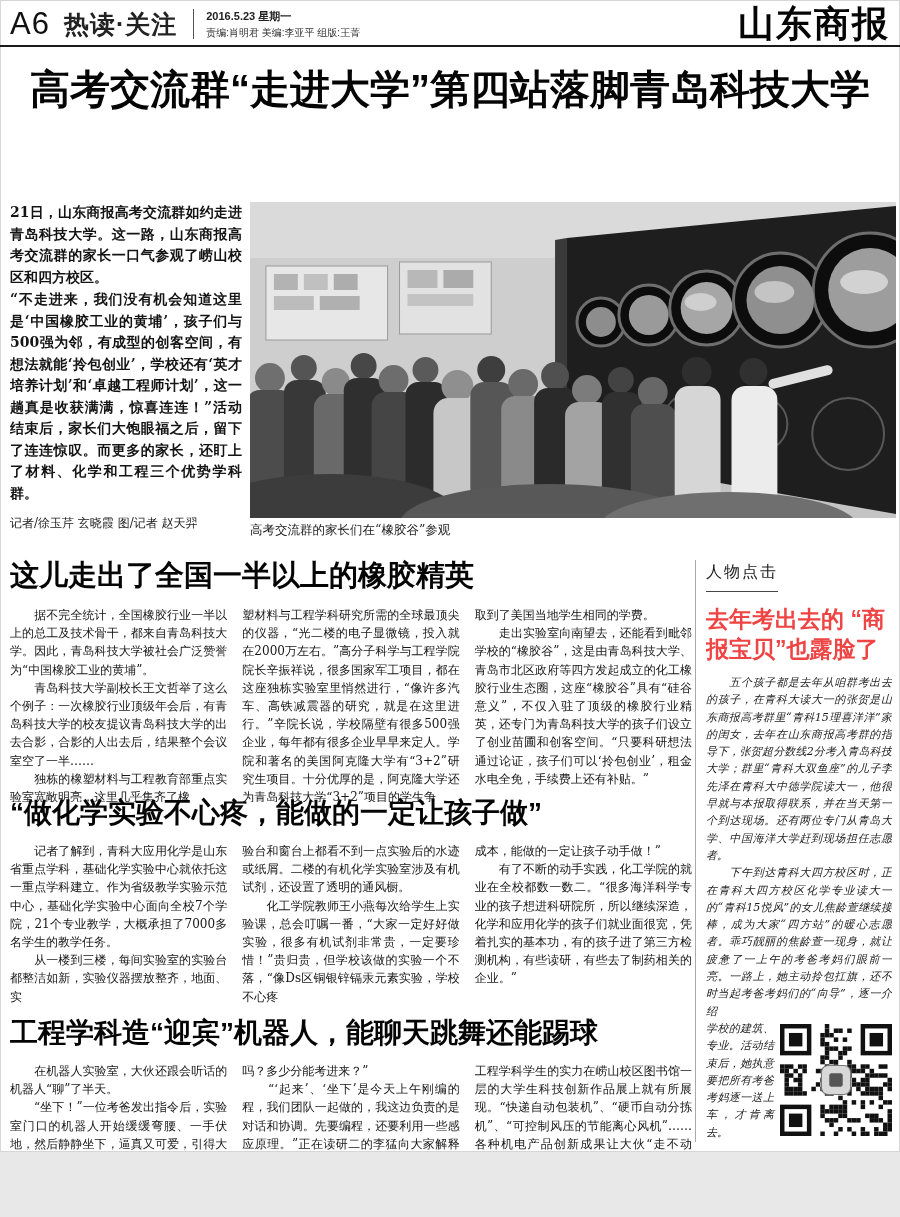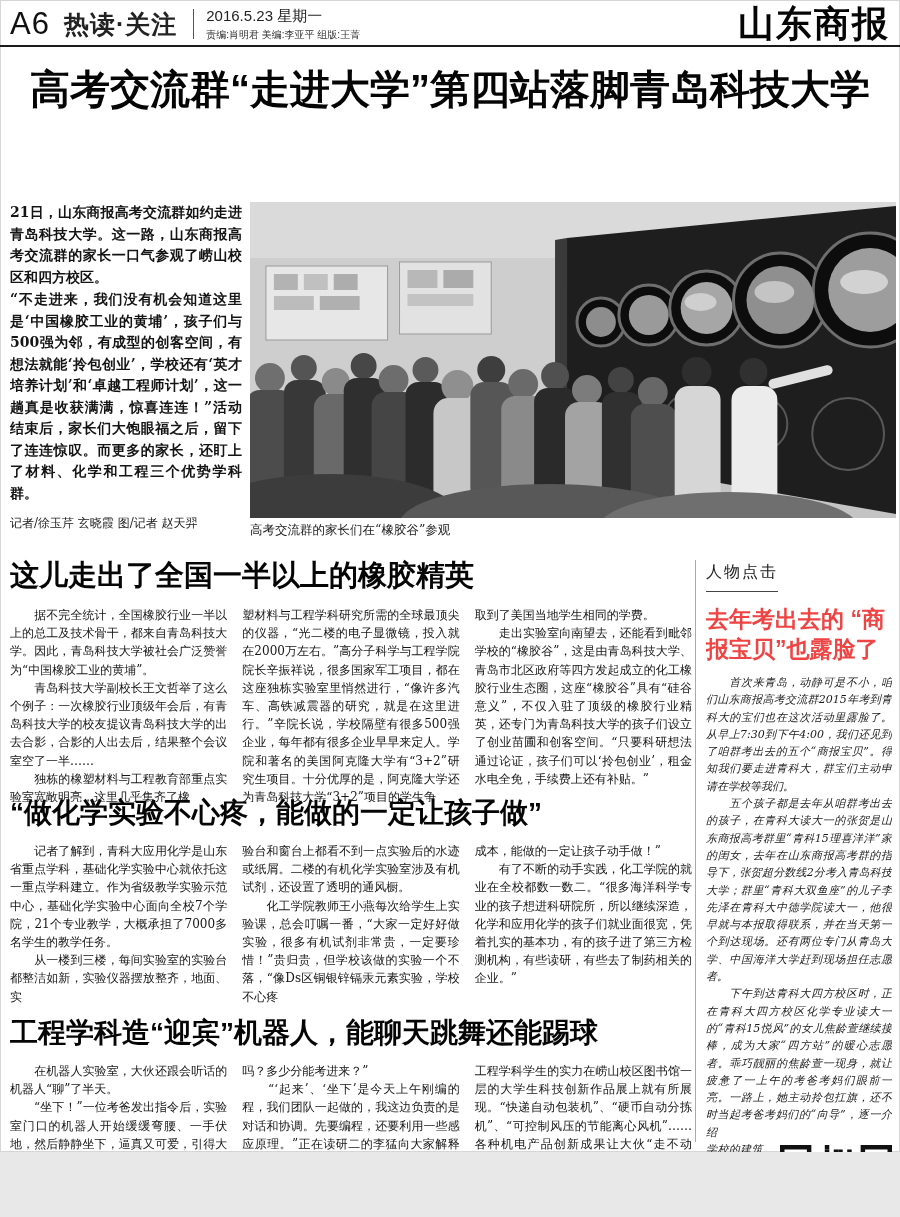--- a/index.html
+++ b/index.html
@@ -9,21 +9,21 @@
     background:#fff; overflow:hidden; color:#111;
     font-family:"DejaVu Serif", serif;
     box-shadow: inset 0 0 0 1px #d6d6d6;
   }
   
   .hdr { position:absolute; left:10px; right:10px; top:5px; height:38px; display:flex; align-items:center; }
   .hdr .pageno { font-family:"Liberation Sans",sans-serif; font-size:31px; font-weight:400; letter-spacing:1px; }
   .hdr .secname { font-family:"Liberation Sans",sans-serif; font-size:25px; font-weight:700; margin-left:14px; letter-spacing:1px; color:#222; }
   .hdr .vline { width:1px; height:30px; background:#555; margin:0 12px 0 16px; }
   .hdr .meta { display:flex; flex-direction:column; justify-content:center; gap:2px; }
-  .hdr .meta .date { font-family:"Liberation Sans",sans-serif; font-size:15px; font-weight:400; color:#222; }
+  .hdr .meta .date { font-family:"Liberation Sans",sans-serif; font-size:11px; font-weight:700; color:#222; }
   .hdr .meta .editors { font-family:"Liberation Sans",sans-serif; font-size:10px; color:#333; }
   .hdr .masthead { margin-left:auto; font-family:"Liberation Sans",sans-serif; font-size:36px; font-weight:900; letter-spacing:2px; color:#050505; }
   .hdr-rule { position:absolute; left:0; right:0; top:45px; height:2px; background:#1a1a1a; }
   
   .kicker-hl { position:absolute; left:0; right:0; top:62px; text-align:center;
     font-family:"Liberation Sans",sans-serif; font-size:40px; font-weight:900; letter-spacing:0px; color:#050505; white-space:nowrap; }
   .main-hl { position:absolute; left:0; right:0; top:114px; text-align:center;
     font-family:"Liberation Sans",sans-serif; font-size:58px; font-weight:900; letter-spacing:-1px; color:#000; white-space:nowrap; }
   
   .lead { position:absolute; left:10px; top:202px; width:232px; height:330px; overflow:hidden;
@@ -216,21 +216,20 @@
         <p>　　其实，在诸多“国”字头的大赛上，青科大都折下桂冠。“最近三年，每年青科大都会重点支持近30项学科竞赛，现在学生们已经获得省级一等奖（含）以上奖项约309项。”陈克正说。</p>
       </div>
     </div>
   </section>
 
   <div class="sidebar-divider"></div>
   <aside class="sidebar">
     <span class="sb-kicker">人物点击</span>
     <h3 class="sb-title">去年考出去的 “商报宝贝”也露脸了</h3>
     <div class="sb-body">
-      <p>　　首次来青岛，动静可是不小，咱们山东商报高考交流群2015年考到青科大的宝们也在这次活动里露脸了。从早上7:30到下午4:00，我们还见到了咱群考出去的五个“商报宝贝”。得知我们要走进青科大，群宝们主动申请在学校等我们。</p>
       <p>　　五个孩子都是去年从咱群考出去的孩子，在青科大读大一的张贺是山东商报高考群里“青科15理喜洋洋”家的闺女，去年在山东商报高考群的指导下，张贺超分数线2分考入青岛科技大学；群里“青科大双鱼座”的儿子李先泽在青科大中德学院读大一，他很早就与本报取得联系，并在当天第一个到达现场。还有两位专门从青岛大学、中国海洋大学赶到现场担任志愿者。</p>
       <p>　　下午到达青科大四方校区时，正在青科大四方校区化学专业读大一的“青科15悦风”的女儿焦龄萱继续接棒，成为大家“四方站”的暖心志愿者。乖巧靓丽的焦龄萱一现身，就让疲惫了一上午的考爸考妈们眼前一亮。一路上，她主动拎包扛旗，还不时当起考爸考妈们的“向导”，逐一介绍</p>
       <span class="qr">
         <svg id="qr-svg" viewBox="0 0 100 100">
           <rect width="100" height="100" fill="#fff"></rect>
           <g id="qr-modules">
               <rect x="40" y="0" width="4" height="4" fill="#111"></rect>
               <rect x="40" y="4" width="4" height="4" fill="#111"></rect>
               <rect x="48" y="4" width="4" height="4" fill="#111"></rect>
               <rect x="52" y="4" width="4" height="4" fill="#111"></rect>

